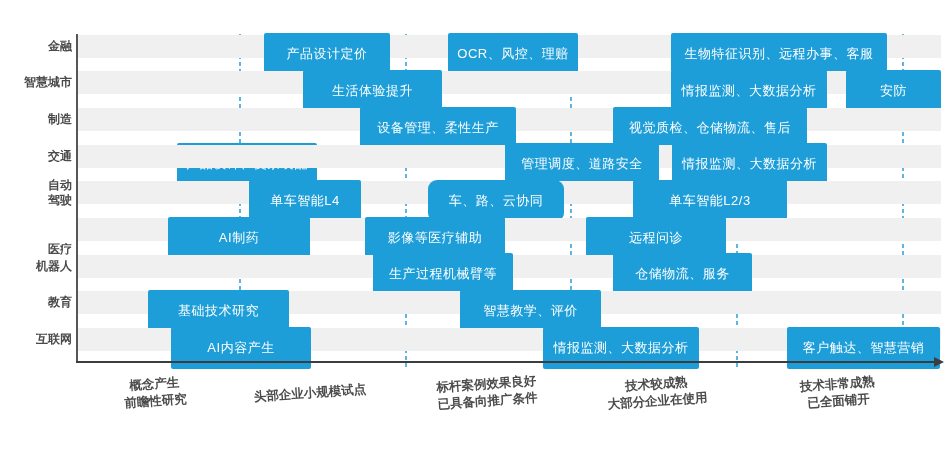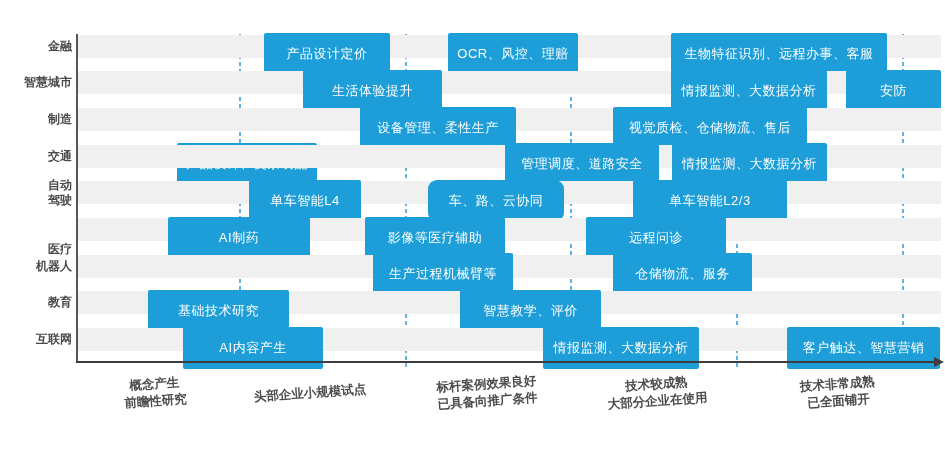--- a/index.html
+++ b/index.html
@@ -85,21 +85,21 @@
       <div class="row-stripe" style="left: 78px; width: 863px; top: 291.35px; background: rgb(240, 240, 241);"></div>
       <div class="row-label" style="top: 295.35px;">
         <div>教育</div>
       </div>
       <div class="app-box" style="left: 148px; width: 141px; top: 289.85px; background: rgb(29, 158, 216); color: rgb(255, 255, 255);">基础技术研究</div>
       <div class="app-box" style="left: 460px; width: 141px; top: 289.85px; background: rgb(29, 158, 216); color: rgb(255, 255, 255); text-align: right;">智慧教学、评价</div>
       <div class="row-stripe" style="left: 78px; width: 863px; top: 328px; background: rgb(240, 240, 241);"></div>
       <div class="row-label" style="top: 332px;">
         <div>互联网</div>
       </div>
-      <div class="app-box" style="left: 171px; width: 140px; top: 326.5px; background: rgb(29, 158, 216); color: rgb(255, 255, 255); margin-left: 12px;">AI内容产生</div>
+      <div class="app-box" style="left: 171px; width: 140px; top: 326.5px; background: rgb(29, 158, 216); color: rgb(255, 255, 255);">AI内容产生</div>
       <div class="app-box" style="left: 543px; width: 156px; top: 326.5px; background: rgb(29, 158, 216); color: rgb(255, 255, 255);">情报监测、大数据分析</div>
       <div class="app-box" style="left: 787px; width: 153px; top: 326.5px; background: rgb(29, 158, 216); color: rgb(255, 255, 255);">客户触达、智慧营销</div>
       <div class="axis-y" style="left: 76px; top: 34px; height: 329px;"></div>
       <div class="axis-x" style="left: 76px; top: 361px; width: 860px;"></div>
       <div class="axis-arrow" style="left: 934px; top: 357px;"></div>
       <div class="stage-label" style="left: 60px;">
         <div>概念产生</div>
         <div>前瞻性研究</div>
       </div>
       <div class="stage-label" style="left: 215px;">

